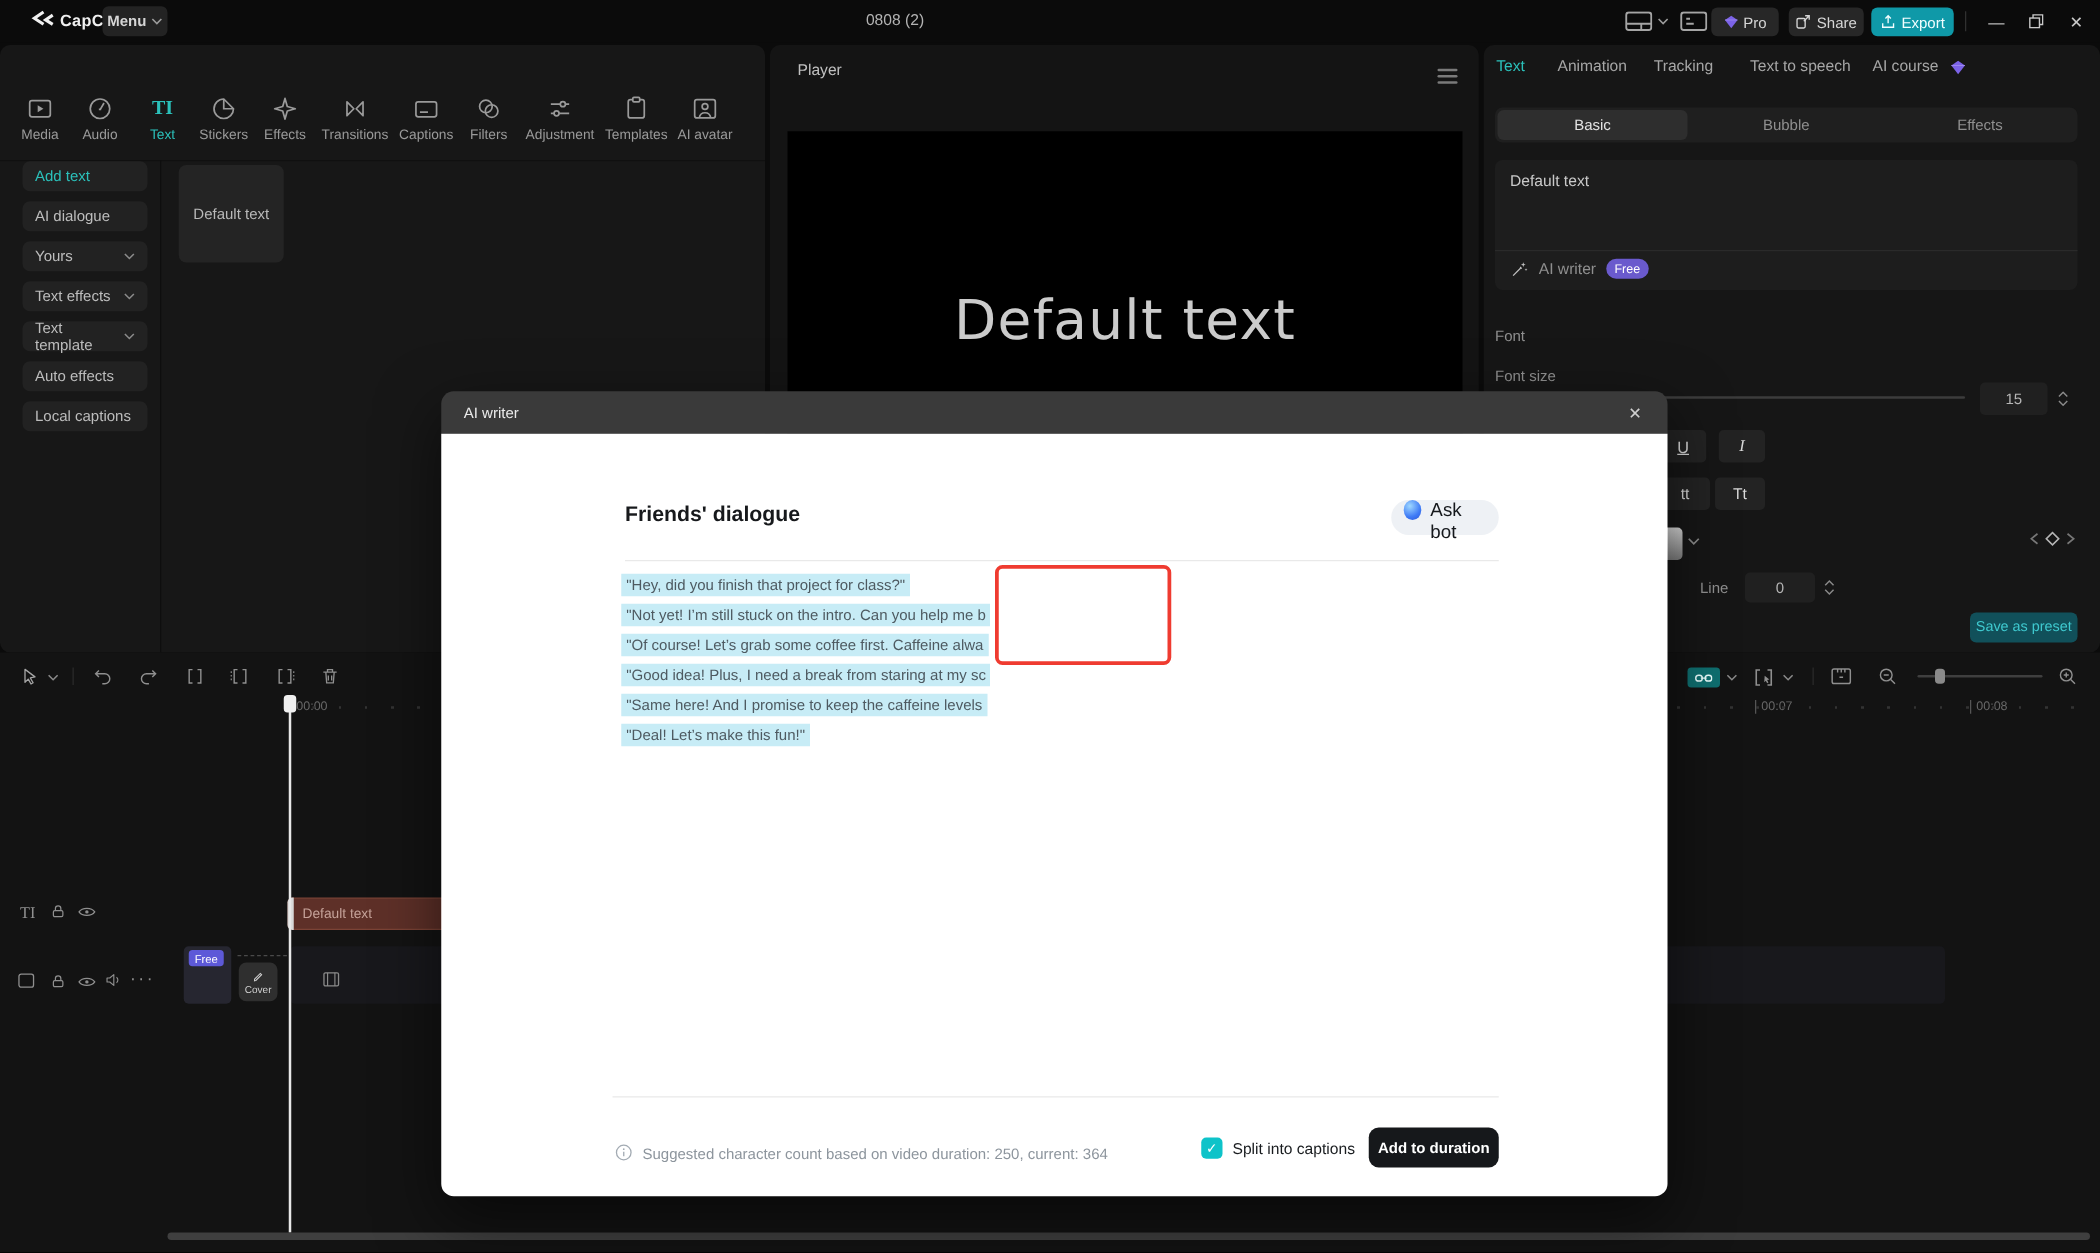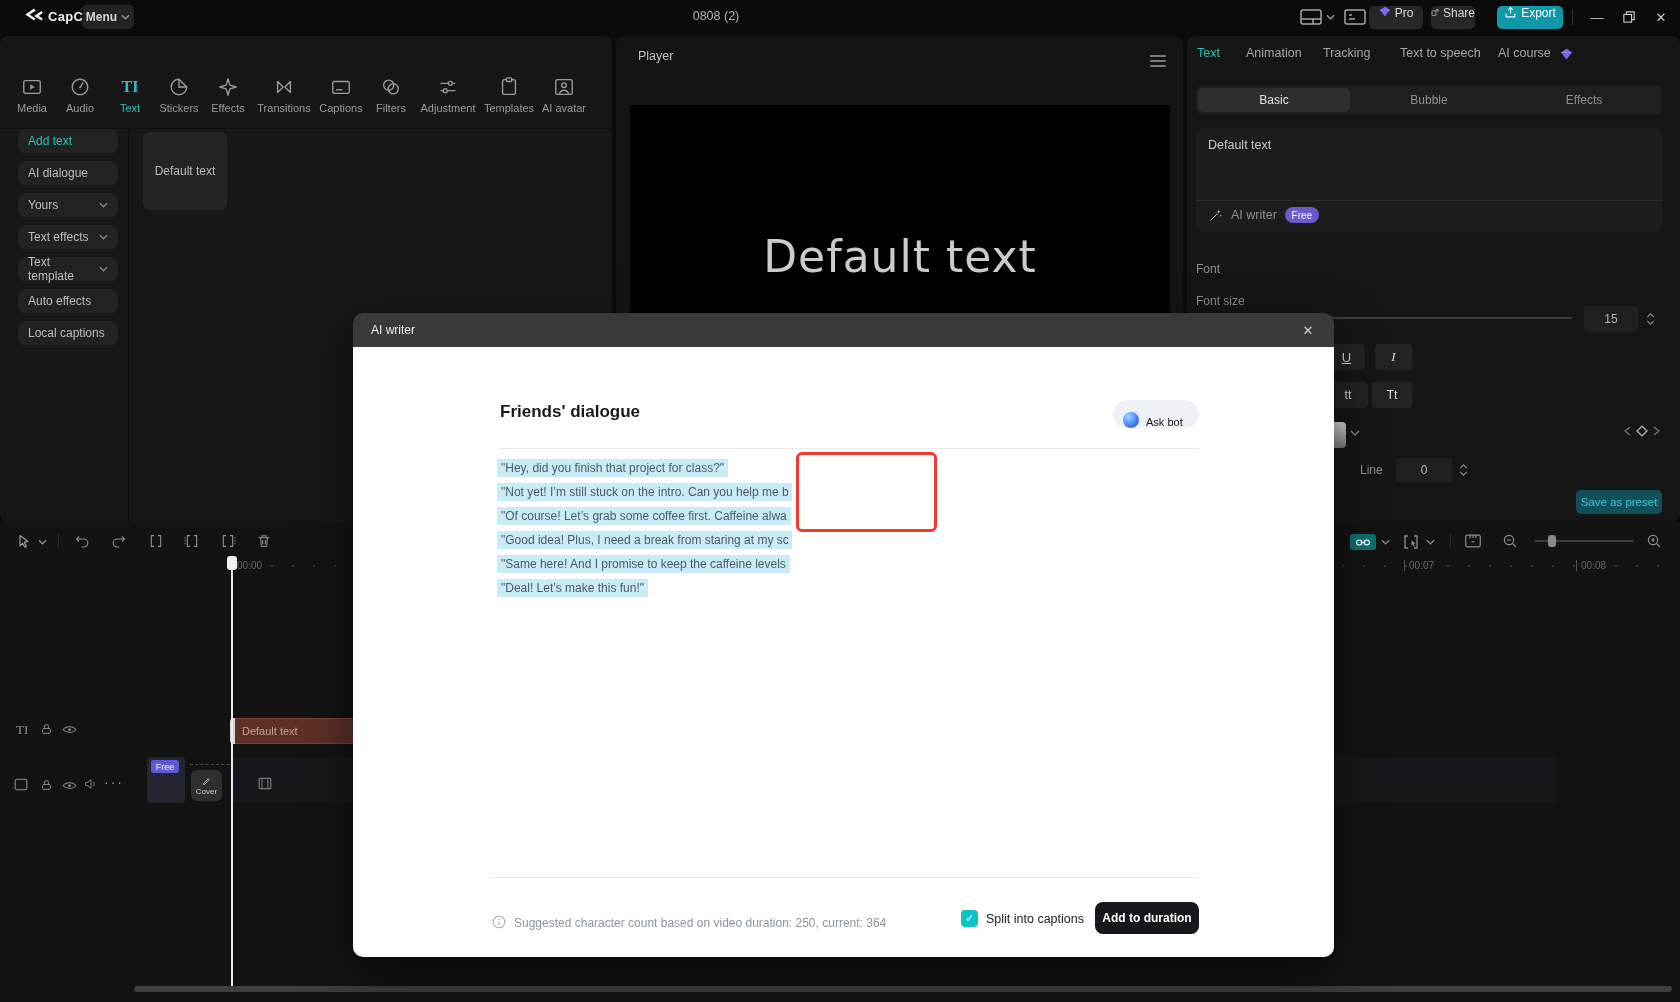--- a/index.html
+++ b/index.html
@@ -5,21 +5,21 @@
   html,body{margin:0;padding:0;background:#000;}
   *{box-sizing:border-box;font-family:"Liberation Sans",sans-serif;}
   #stage{position:relative;width:1680px;height:1002px;background:#0b0b0b;overflow:hidden;}
   .abs{position:absolute;}
   svg{display:block;}
   
   .topbar{left:0;top:0;width:1680px;height:34px;background:#0b0b0b;}
   .logo-text{left:48px;top:9px;font-size:13px;font-weight:bold;color:#f0f0f0;letter-spacing:.3px;}
   .menu-btn{left:82px;top:5px;width:52px;height:24px;background:#232323;border-radius:5px;display:flex;align-items:center;justify-content:center;gap:4px;color:#d6d6d6;font-size:12px;font-weight:bold;}
   .proj-title{left:636px;top:9px;width:160px;text-align:center;font-size:12.5px;color:#b3b3b3;}
-  .tb-btn{height:23px;top:6px;border-radius:5px;display:flex;justify-content:center;gap:4px;font-size:12px;color:#d6d6d6;}
+  .tb-btn{height:23px;top:6px;border-radius:5px;display:flex;align-items:center;justify-content:center;gap:4px;font-size:12px;color:#d6d6d6;}
   .dark{background:#272727;}
   .win-ctl{top:4px;width:22px;height:26px;display:flex;align-items:center;justify-content:center;color:#c9c9c9;font-size:13px;}
   
   .panel{background:#171717;border-radius:8px;}
   .tool-item{top:40px;width:64px;display:flex;flex-direction:column;align-items:center;gap:4px;transform:translateX(-50%);}
   .tool-item .lbl{font-size:11px;color:#9a9a9a;white-space:nowrap;}
   .tool-item.active .lbl{color:#2bc0ba;}
   .ti-glyph{font-family:"Liberation Serif",serif;font-size:16px;font-weight:bold;color:#9a9a9a;line-height:22px;}
   .tool-item.active .ti-glyph{color:#2bc0ba;}
   .side-btn{left:18px;width:100px;height:24px;background:#222;border-radius:6px;display:flex;align-items:center;padding:0 10px;font-size:12px;color:#bdbdbd;justify-content:space-between;}
@@ -58,21 +58,21 @@
   .playhead-head{left:227px;top:556px;width:10px;height:14px;background:#f0f0f0;border-radius:3px;}
   .hscroll{left:134px;top:986px;width:1538px;height:6px;background:#3f3f3f;border-radius:3px;}
   .dashes{left:190px;top:764px;width:50px;border-top:1px dashed #4a4a4a;}
   
   .modal{left:353px;top:313px;width:981px;height:644px;border-radius:10px;box-shadow:0 18px 50px rgba(0,0,0,.55);z-index:10;}
   .modal-hdr{position:absolute;left:0;top:0;width:981px;height:34px;background:#3a3a3a;border-radius:10px 10px 0 0;}
   .modal-title{position:absolute;left:18px;top:10px;font-size:12px;color:#ebebeb;}
   .modal-close{position:absolute;right:16px;top:7px;width:20px;height:20px;color:#cfcfcf;font-size:13px;display:flex;align-items:center;justify-content:center;}
   .modal-body{position:absolute;left:0;top:34px;width:981px;height:610px;background:#fff;border-radius:0 0 10px 10px;}
   .m-heading{position:absolute;left:147px;top:55px;font-size:17px;font-weight:bold;color:#17191c;}
-  .askbot{position:absolute;left:760px;top:53px;width:86px;height:28px;background:#eef1f5;border-radius:14px;display:flex;align-items:flex-end;gap:7px;padding:0 10px;font-size:11px;color:#15181c;}
+  .askbot{position:absolute;left:760px;top:53px;width:86px;height:28px;background:#eef1f5;border-radius:14px;display:flex;align-items:flex-start;gap:7px;padding:0 10px;font-size:15px;color:#15181c;}
   .sphere{width:16px;height:16px;border-radius:50%;background:radial-gradient(circle at 35% 30%,#9fd8ff,#3f7bf6 60%,#2b55d8);}
   .m-div{position:absolute;left:147px;width:699px;height:1px;background:#e9e9e9;}
   .dlg-line{position:absolute;left:144px;white-space:nowrap;font-size:12px;color:#4e5a61;}
   .dlg-line .hl{background:#c7ecf6;padding:2px 4px;display:inline-block;white-space:nowrap;}
   .cut .hl{max-width:295px;overflow:hidden;}
   .m-footer-note{position:absolute;left:161px;top:569px;font-size:12px;color:#8d959d;}
   .chk{position:absolute;left:608px;top:563px;width:17px;height:17px;background:#0ec3c9;border-radius:4px;color:#fff;font-size:11px;display:flex;align-items:center;justify-content:center;}
   .split-lbl{position:absolute;left:633px;top:565px;font-size:12.5px;color:#191c1f;}
   .add-btn{position:absolute;left:742px;top:555px;width:104px;height:32px;background:#16181b;border-radius:8px;color:#fff;font-size:12px;font-weight:600;display:flex;align-items:center;justify-content:center;}
   
@@ -110,21 +110,21 @@
         <path d="M5 10h6M5 6h3" stroke="#a5a5a5" stroke-width="1.5"></path>
       </svg>
 
     <div class="abs tb-btn dark" style="left:1369px;width:54px">
       <svg width="12" height="11" viewBox="0 0 24 22">
           <polygon points="12,1 22,8 12,21 2,8" fill="#7c63e8"></polygon>
           <path d="M2 8h20" stroke="#9b86f0" stroke-width="1.5"></path>
         </svg>
       <span>Pro</span>
     </div>
-    <div class="abs tb-btn dark" style="left:1431px;width:44px">
+    <div class="abs tb-btn dark" style="left:1431px;width:60px">
       <svg width="13" height="13" viewBox="0 0 24 24">
           <rect x="3" y="7" width="12" height="14" rx="2" stroke="#d6d6d6" fill="none" stroke-width="2"></rect>
           <path d="M13 11 21 3M15 3h6v6" stroke="#d6d6d6" stroke-width="2" fill="none"></path>
         </svg>
       <span>Share</span>
     </div>
     <div class="abs tb-btn" style="left:1497px;width:66px;background:#0f99a8;color:#f2feff">
       <svg width="13" height="13" viewBox="0 0 24 24">
           <path d="M4 14v6h16v-6M12 14V3M8 7l4-4 4 4" stroke="#f2feff" stroke-width="2" fill="none"></path>
         </svg>

